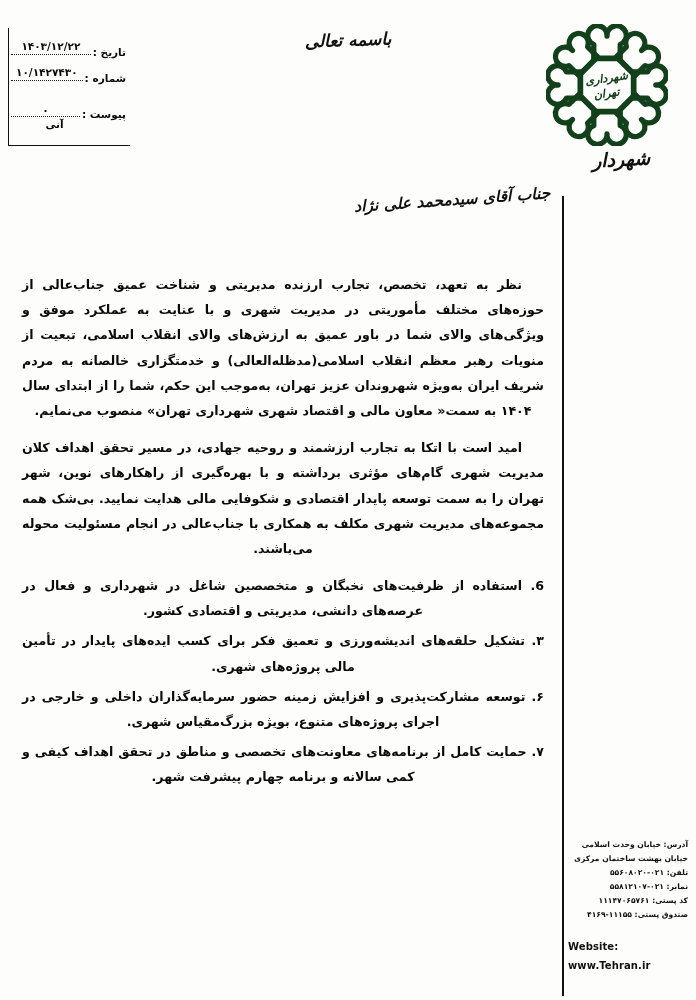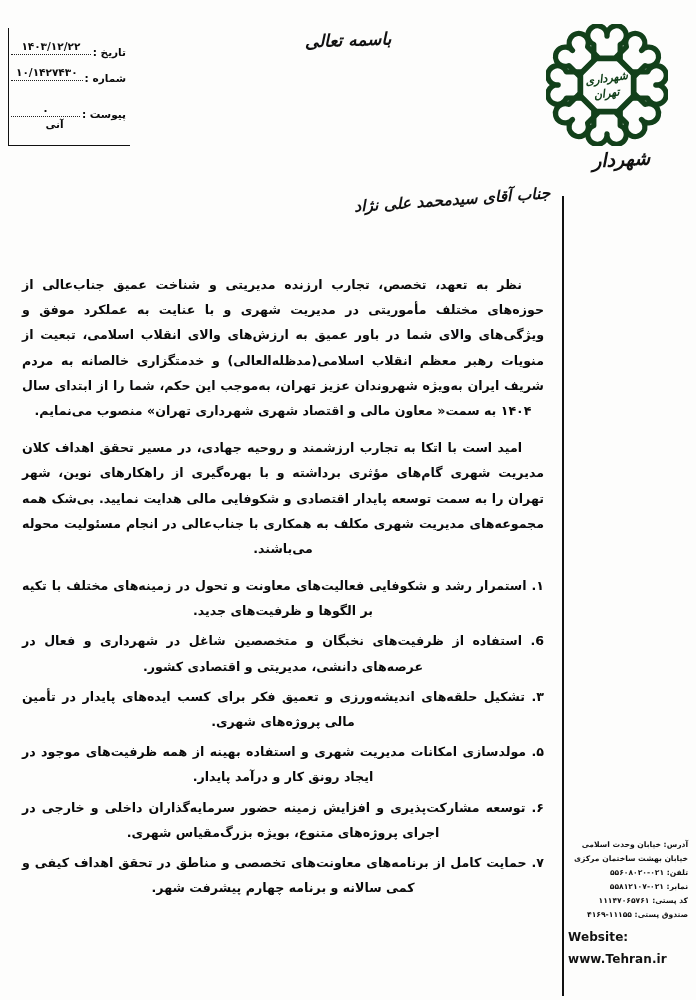--- a/index.html
+++ b/index.html
@@ -195,22 +195,22 @@
     text-align: right;
     font-size: 7.6px;
     font-weight: bold;
     line-height: 1.85;
     color: #111;
   }
   .footer-contact .line { white-space: nowrap; }
   .footer-contact .website {
     direction: ltr;
     text-align: left;
-    font-size: 12px;
-    margin-top: 4px;
+    font-size: 10px;
+    margin-top: 16px;
     letter-spacing: 0.1px;
   }
 </style>
 </head>
 <body>
 
 <div class="page">
 
   <div class="header-zone">
 
@@ -310,24 +310,22 @@
   <div class="vrule"></div>
 
   <div class="body-zone">
 
     <p class="para indent">نظر به تعهد، تخصص، تجارب ارزنده مدیریتی و شناخت عمیق جناب‌عالی از حوزه‌های مختلف مأموریتی در مدیریت شهری و با عنایت به عملکرد موفق و ویژگی‌های والای شما در باور عمیق به ارزش‌های والای انقلاب اسلامی، تبعیت از منویات رهبر معظم انقلاب اسلامی(مدظله‌العالی) و خدمتگزاری خالصانه به مردم شریف ایران به‌ویژه شهروندان عزیز تهران، به‌موجب این حکم، شما را از ابتدای سال ۱۴۰۴ به سمت« معاون مالی و اقتصاد شهری شهرداری تهران» منصوب می‌نمایم.</p>
 
     <p class="para indent">امید است با اتکا به تجارب ارزشمند و روحیه جهادی، در مسیر تحقق اهداف کلان مدیریت شهری گام‌های مؤثری برداشته و با بهره‌گیری از راهکارهای نوین، شهر تهران را به سمت توسعه پایدار اقتصادی و شکوفایی مالی هدایت نمایید. بی‌شک همه مجموعه‌های مدیریت شهری مکلف به همکاری با جناب‌عالی در انجام مسئولیت محوله می‌باشند.</p>
 
 
     <ol class="expectations">
-      <li>۱. استمرار رشد و شکوفایی فعالیت‌های معاونت و تحول در زمینه‌های مختلف با تکیه بر الگوها و ظرفیت‌های جدید.</li>
       <li>6. استفاده از ظرفیت‌های نخبگان و متخصصین شاغل در شهرداری و فعال در عرصه‌های دانشی، مدیریتی و اقتصادی کشور.</li>
       <li>۳. تشکیل حلقه‌های اندیشه‌ورزی و تعمیق فکر برای کسب ایده‌های پایدار در تأمین مالی پروژه‌های شهری.</li>
-      <li>۵. مولدسازی امکانات مدیریت شهری و استفاده بهینه از همه ظرفیت‌های موجود در ایجاد رونق کار و درآمد پایدار.</li>
       <li>۶. توسعه مشارکت‌پذیری و افزایش زمینه حضور سرمایه‌گذاران داخلی و خارجی در اجرای پروژه‌های متنوع، بویژه بزرگ‌مقیاس شهری.</li>
       <li>۷. حمایت کامل از برنامه‌های معاونت‌های تخصصی و مناطق در تحقق اهداف کیفی و کمی سالانه و برنامه چهارم پیشرفت شهر.</li>
     </ol>
   </div>
 
   <div class="footer-contact">
     <div class="line">آدرس: خیابان وحدت اسلامی</div>
     <div class="line">خیابان بهشت ساختمان مرکزی</div>
     <div class="line">
       <span>تلفن:</span>

